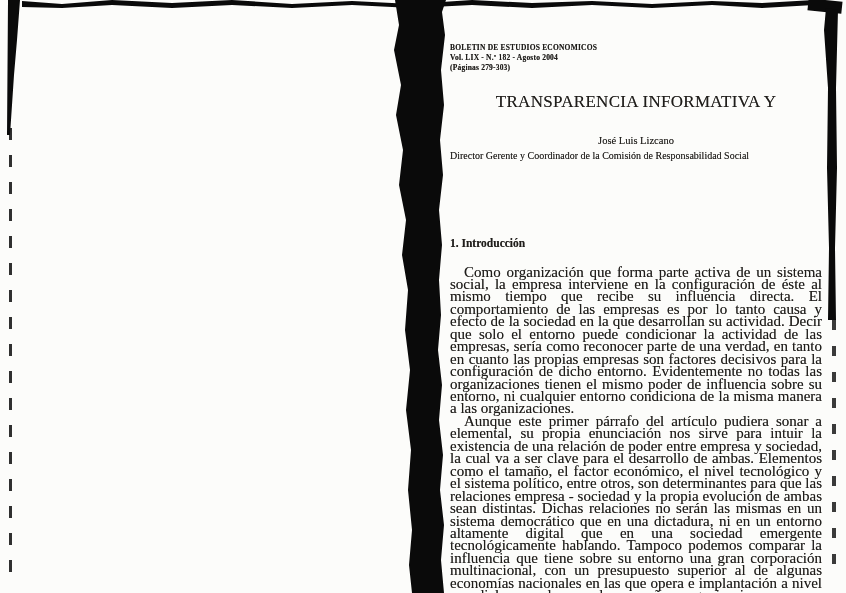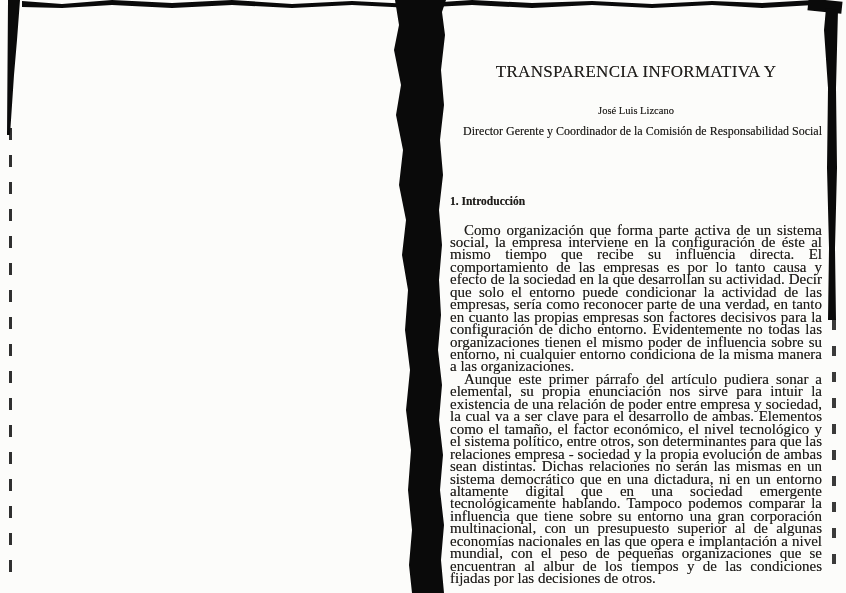--- a/index.html
+++ b/index.html
@@ -45,22 +45,22 @@
   #right-page{
     position:absolute;left:450px;top:43px;width:372px;
   }
   #journal-header{font-size:7.5px;font-weight:bold;letter-spacing:.2px;line-height:10px;}
   #journal-header .hline{white-space:nowrap;}
   #article-title{
     margin-top:21px;text-align:center;font-weight:normal;
     font-size:17px;line-height:15px;letter-spacing:.3px;
   }
   #author-name{margin-top:26px;text-align:center;font-size:10.5px;line-height:12px;}
-  #affiliation{margin-top:10px;text-align:right;font-size:12px;line-height:9.5px;}
-  #section-heading{margin-top:58px;font-weight:bold;font-size:11.5px;}
+  #affiliation{margin-top:4px;text-align:left;font-size:10px;line-height:9.5px;}
+  #section-heading{margin-top:76px;font-weight:bold;font-size:11.5px;}
   #body-text{margin-top:17px;font-size:15px;line-height:12.45px;text-align:justify;}
   #body-text p{margin:0;text-indent:14px;hyphens:auto;-webkit-hyphens:auto;}
   .softink{text-shadow:0 0 .4px rgba(30,28,25,.55);}
 </style>
 </head>
 <body>
 
 <div id="canvas">
 
   <div class="artifact" id="top-edge"></div>
@@ -68,20 +68,25 @@
   <div class="artifact" id="left-edge-blob"></div>
   <div id="left-edge-dashes" style="position:absolute;"></div>
   <div class="artifact" id="gutter-shadow"></div>
   <div class="artifact" id="right-edge-strip"></div>
   <div id="right-edge-dashes" style="position:absolute;"></div>
 
   <div style="position:absolute;left:0;top:0;width:386px;height:593px;"></div>
 
   <div id="right-page" class="softink">
 
+    <div id="journal-header">
+      <div class="hline">BOLETIN DE ESTUDIOS ECONOMICOS</div>
+      <div class="hline">Vol. LIX - N.º 182 - Agosto 2004</div>
+      <div class="hline">(Páginas 279-303)</div>
+    </div>
 
     <div id="article-title">
       <div>TRANSPARENCIA INFORMATIVA Y</div>
     </div>
 
     <div id="author-name">José Luis Lizcano</div>
 
     <div id="affiliation">
       <div>Director Gerente y Coordinador de la Comisión de Responsabilidad Social</div>
     </div>

